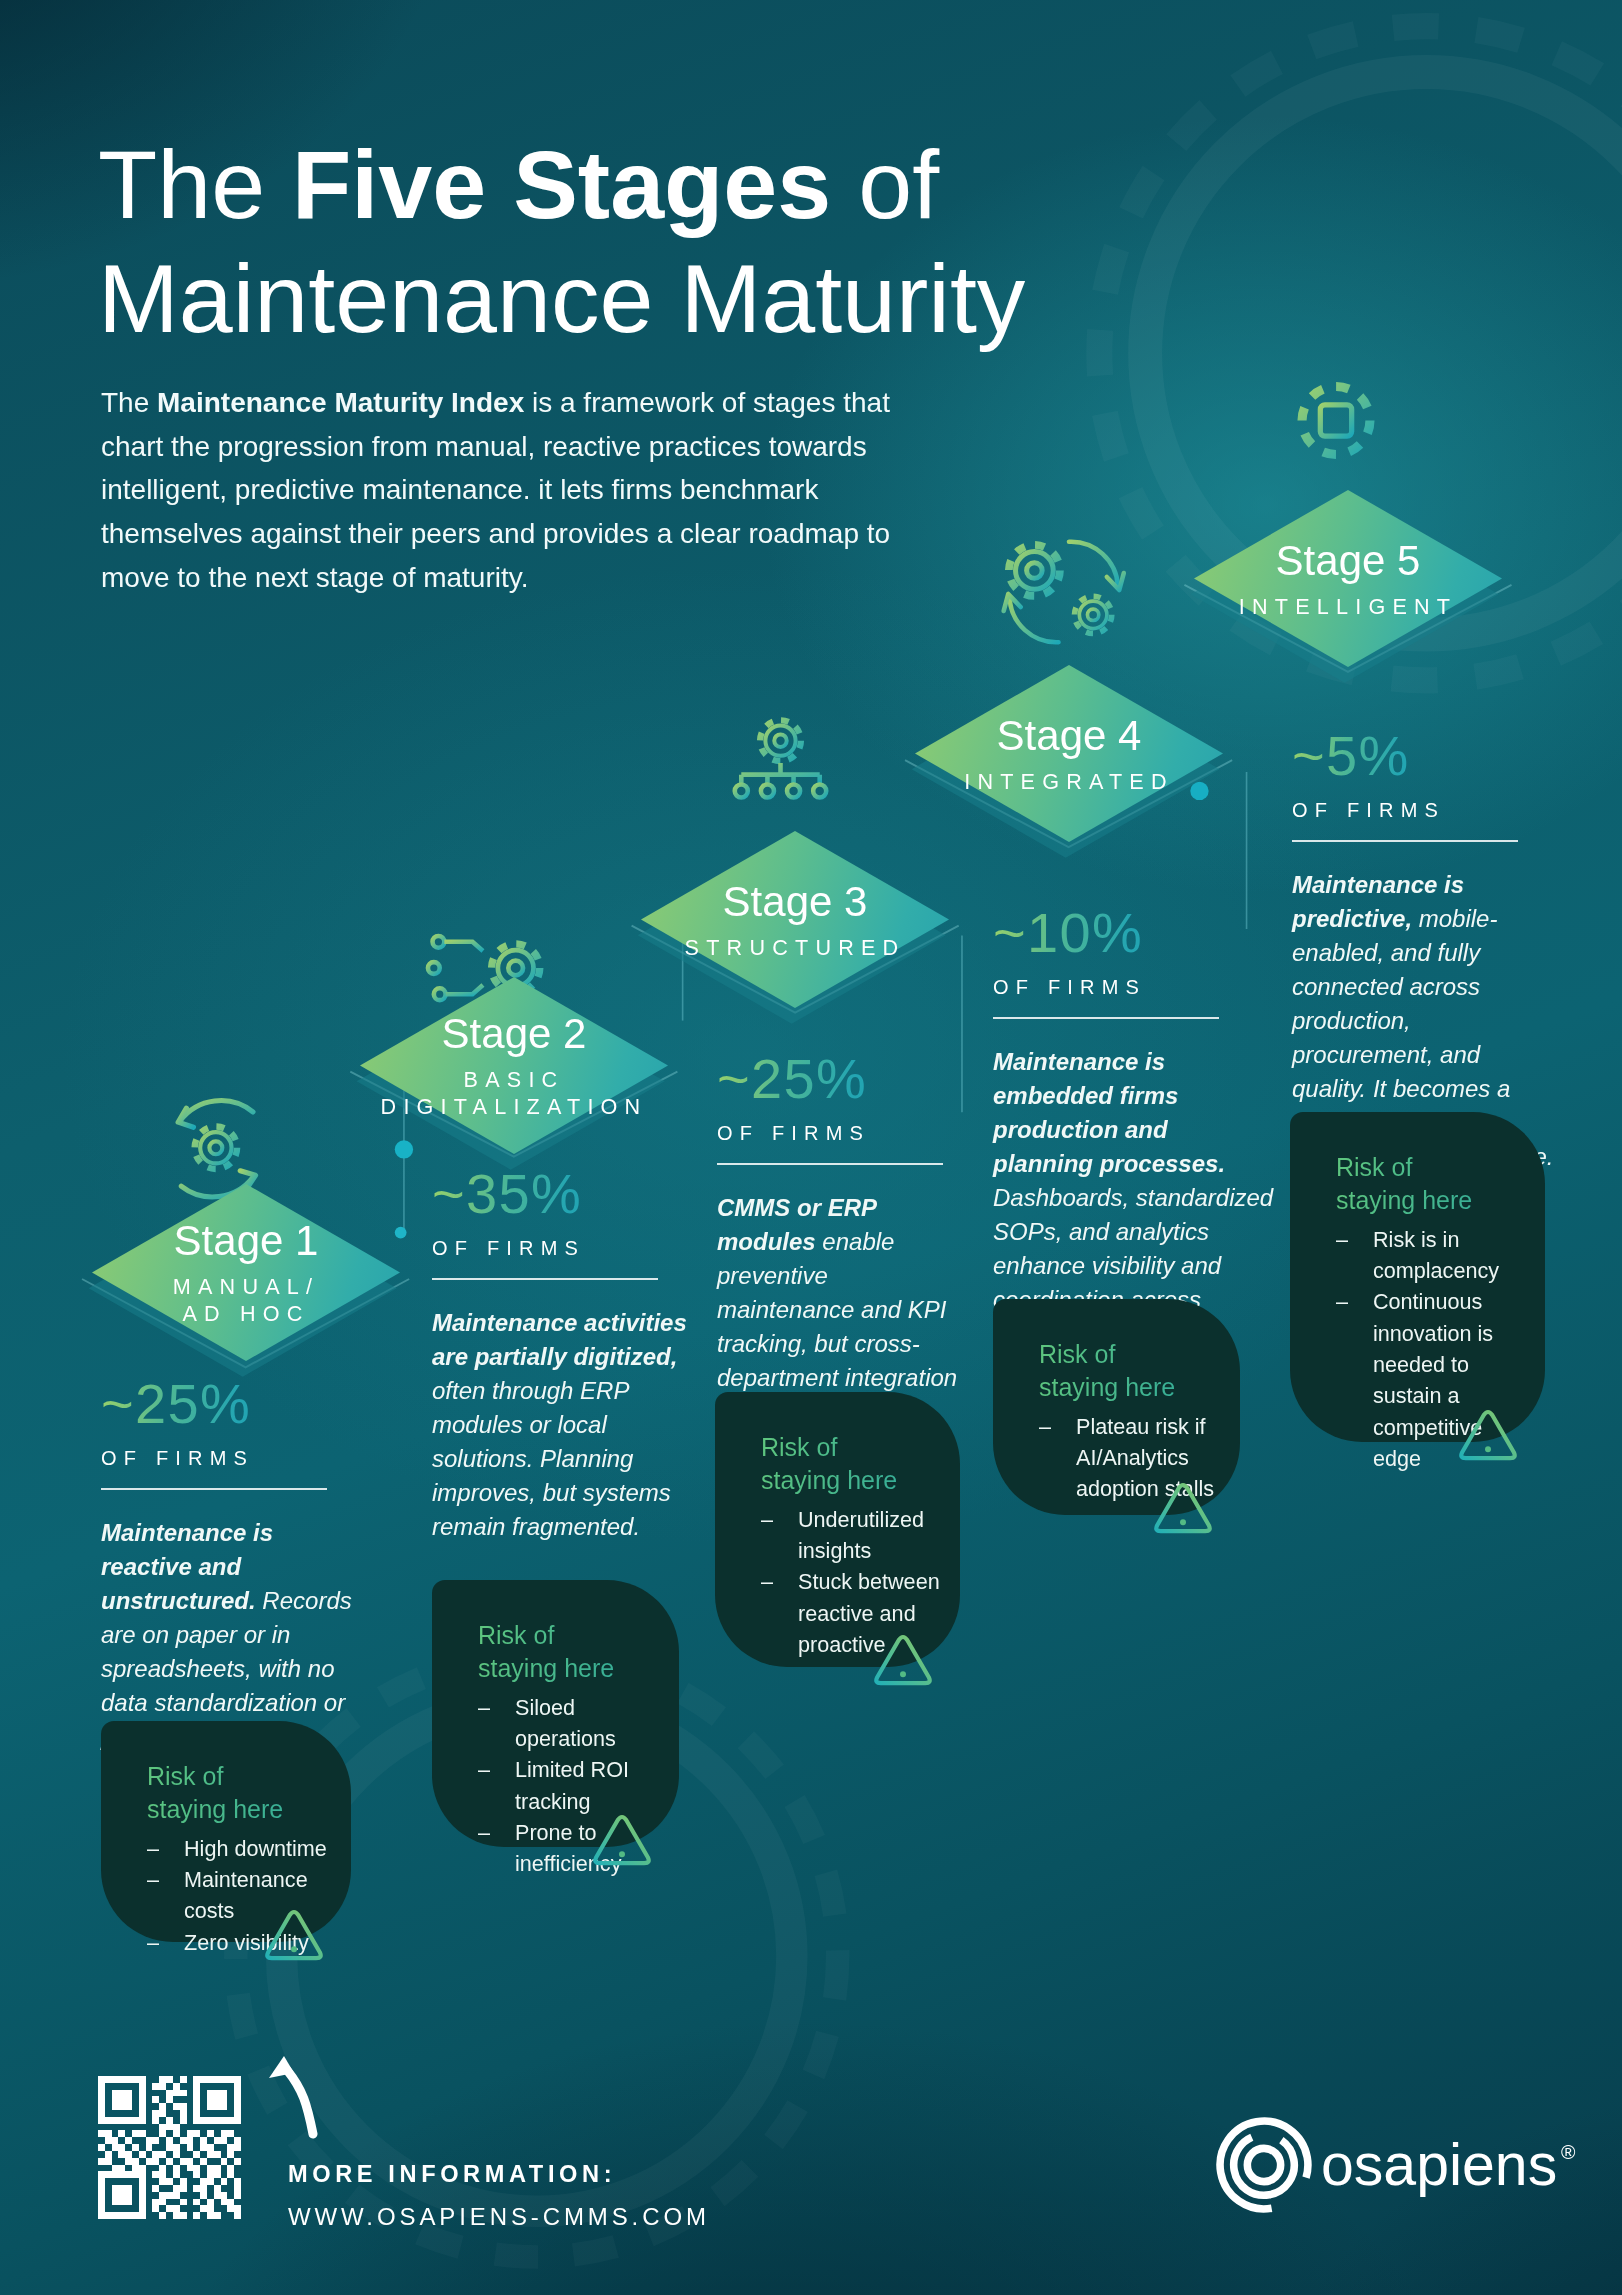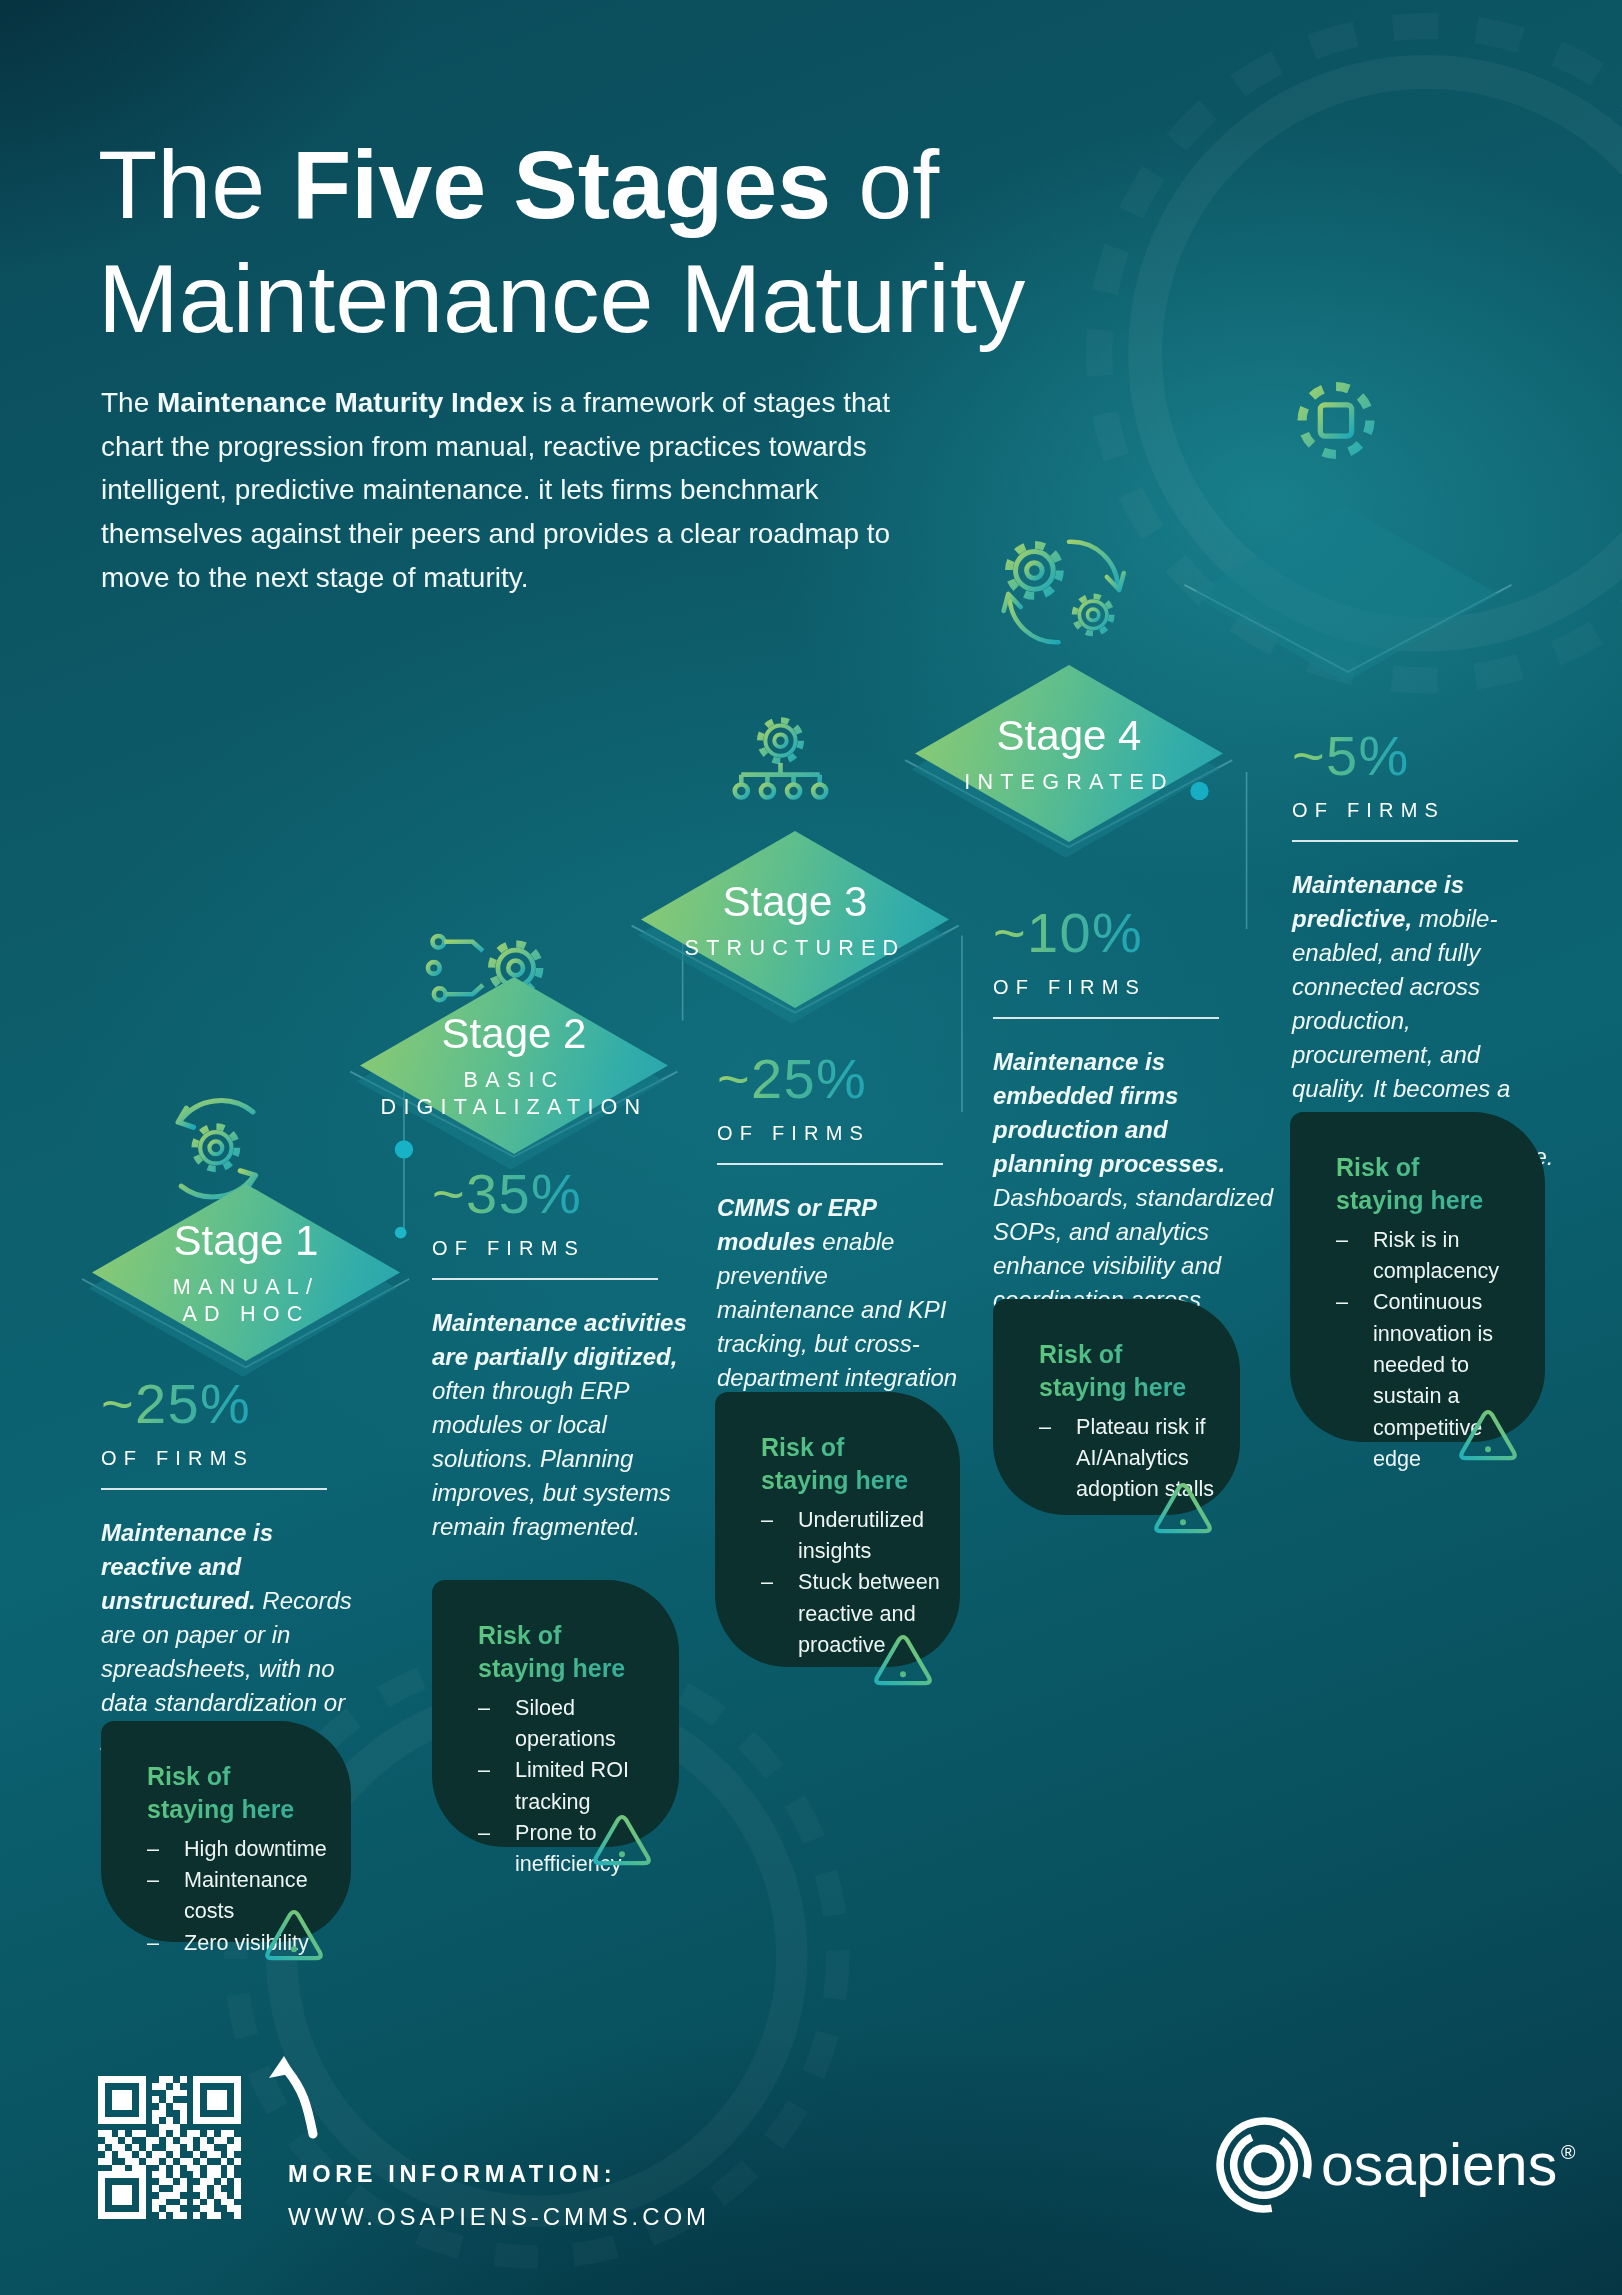--- a/index.html
+++ b/index.html
@@ -36,21 +36,21 @@
     background:linear-gradient(95deg,#9ad16a 0%,#4eb795 45%,#23a5b2 90%);
     -webkit-background-clip:text;background-clip:text;color:transparent;}
   .offirms{display:block;width:226px;margin-top:10.5px;padding-bottom:18px;
     border-bottom:2px solid rgba(255,255,255,.85);
     font-size:20px;font-weight:500;letter-spacing:7.2px;color:#fff;}
   .desc{margin:26px 0 0 0;font-size:24px;line-height:1.42;font-style:italic;color:#f0f8f7;}
   .desc .lead{font-weight:700;}
   
   .risk-box{position:absolute;left:var(--rx);top:var(--ry);width:var(--rw);height:var(--rh);
     background:#0b302d;border-radius:13px 72px 72px 72px;padding:39px 19.6px 0 46px;box-sizing:border-box;}
-  .risk-title{font-size:25px;line-height:1.3;font-weight:700;margin-bottom:7.9px;
+  .risk-title{font-size:25px;line-height:1.3;font-weight:400;margin-bottom:7.9px;
     background:linear-gradient(100deg,#5fc67e,#2ba79e);-webkit-background-clip:text;background-clip:text;color:transparent;}
   .risk-item{position:relative;padding-left:37px;font-size:21.6px;line-height:1.45;font-weight:400;color:#eef6f4;}
   .risk-item::before{content:"\2013";position:absolute;left:0;top:0;}
   .warn{position:absolute;right:27.5px;bottom:-22px;width:60px;height:56px;}
   
   .s0{--dx:92px;--dy:1184px;--cx:101px;--cy:1371px;--cw:258px;--rx:101px;--ry:1721px;--rw:250px;--rh:221px;}
   .s1{--dx:360px;--dy:977px;--cx:432px;--cy:1161px;--cw:262px;--rx:432px;--ry:1580px;--rw:247px;--rh:267px;}
   .s2{--dx:641px;--dy:831px;--cx:717px;--cy:1046px;--cw:252px;--rx:715px;--ry:1392px;--rw:245px;--rh:275px;}
   .s3{--dx:915px;--dy:665px;--cx:993px;--cy:900px;--cw:281px;--rx:993px;--ry:1299px;--rw:247px;--rh:216px;}
   .s4{--dx:1194px;--dy:490px;--cx:1292px;--cy:723px;--cw:262px;--rx:1290px;--ry:1112px;--rw:255px;--rh:330px;}
@@ -294,20 +294,27 @@
           </div>
         <svg class="warn" viewBox="0 0 100 92">
           <path d="M43 11 Q50 1 57 11 L93 73 Q98 83 87 83 L13 83 Q2 83 7 73 Z" fill="none" stroke="url(#wg)" stroke-width="7" stroke-linejoin="round"></path>
           <line x1="50" y1="33" x2="50" y2="56" stroke="url(#wg)" stroke-width="8" stroke-linecap="round"></line>
           <circle cx="50" cy="68" r="5" fill="#53bb84"></circle>
         </svg>
       </div>
     </div>
       <div class="stage s4">
       <div class="diamond-back"></div>
+      <div class="diamond">
+        <div class="d-title">Stage 5</div>
+        <div class="d-sub">
+          <div>INTELLIGENT</div>
+          <div></div>
+        </div>
+      </div>
       <div class="col">
         <div class="percent">~5%</div>
         <div class="offirms">OF FIRMS</div>
         <p class="desc"><span class="lead">Maintenance is predictive,</span><span> mobile-enabled, and fully connected across production, procurement, and quality. It becomes a strategic lever for efficiency and resilience.</span></p>
       </div>
       <div class="risk-box">
         <div class="risk-title">
           <div>Risk of</div>
           <div>staying here</div>
         </div>

